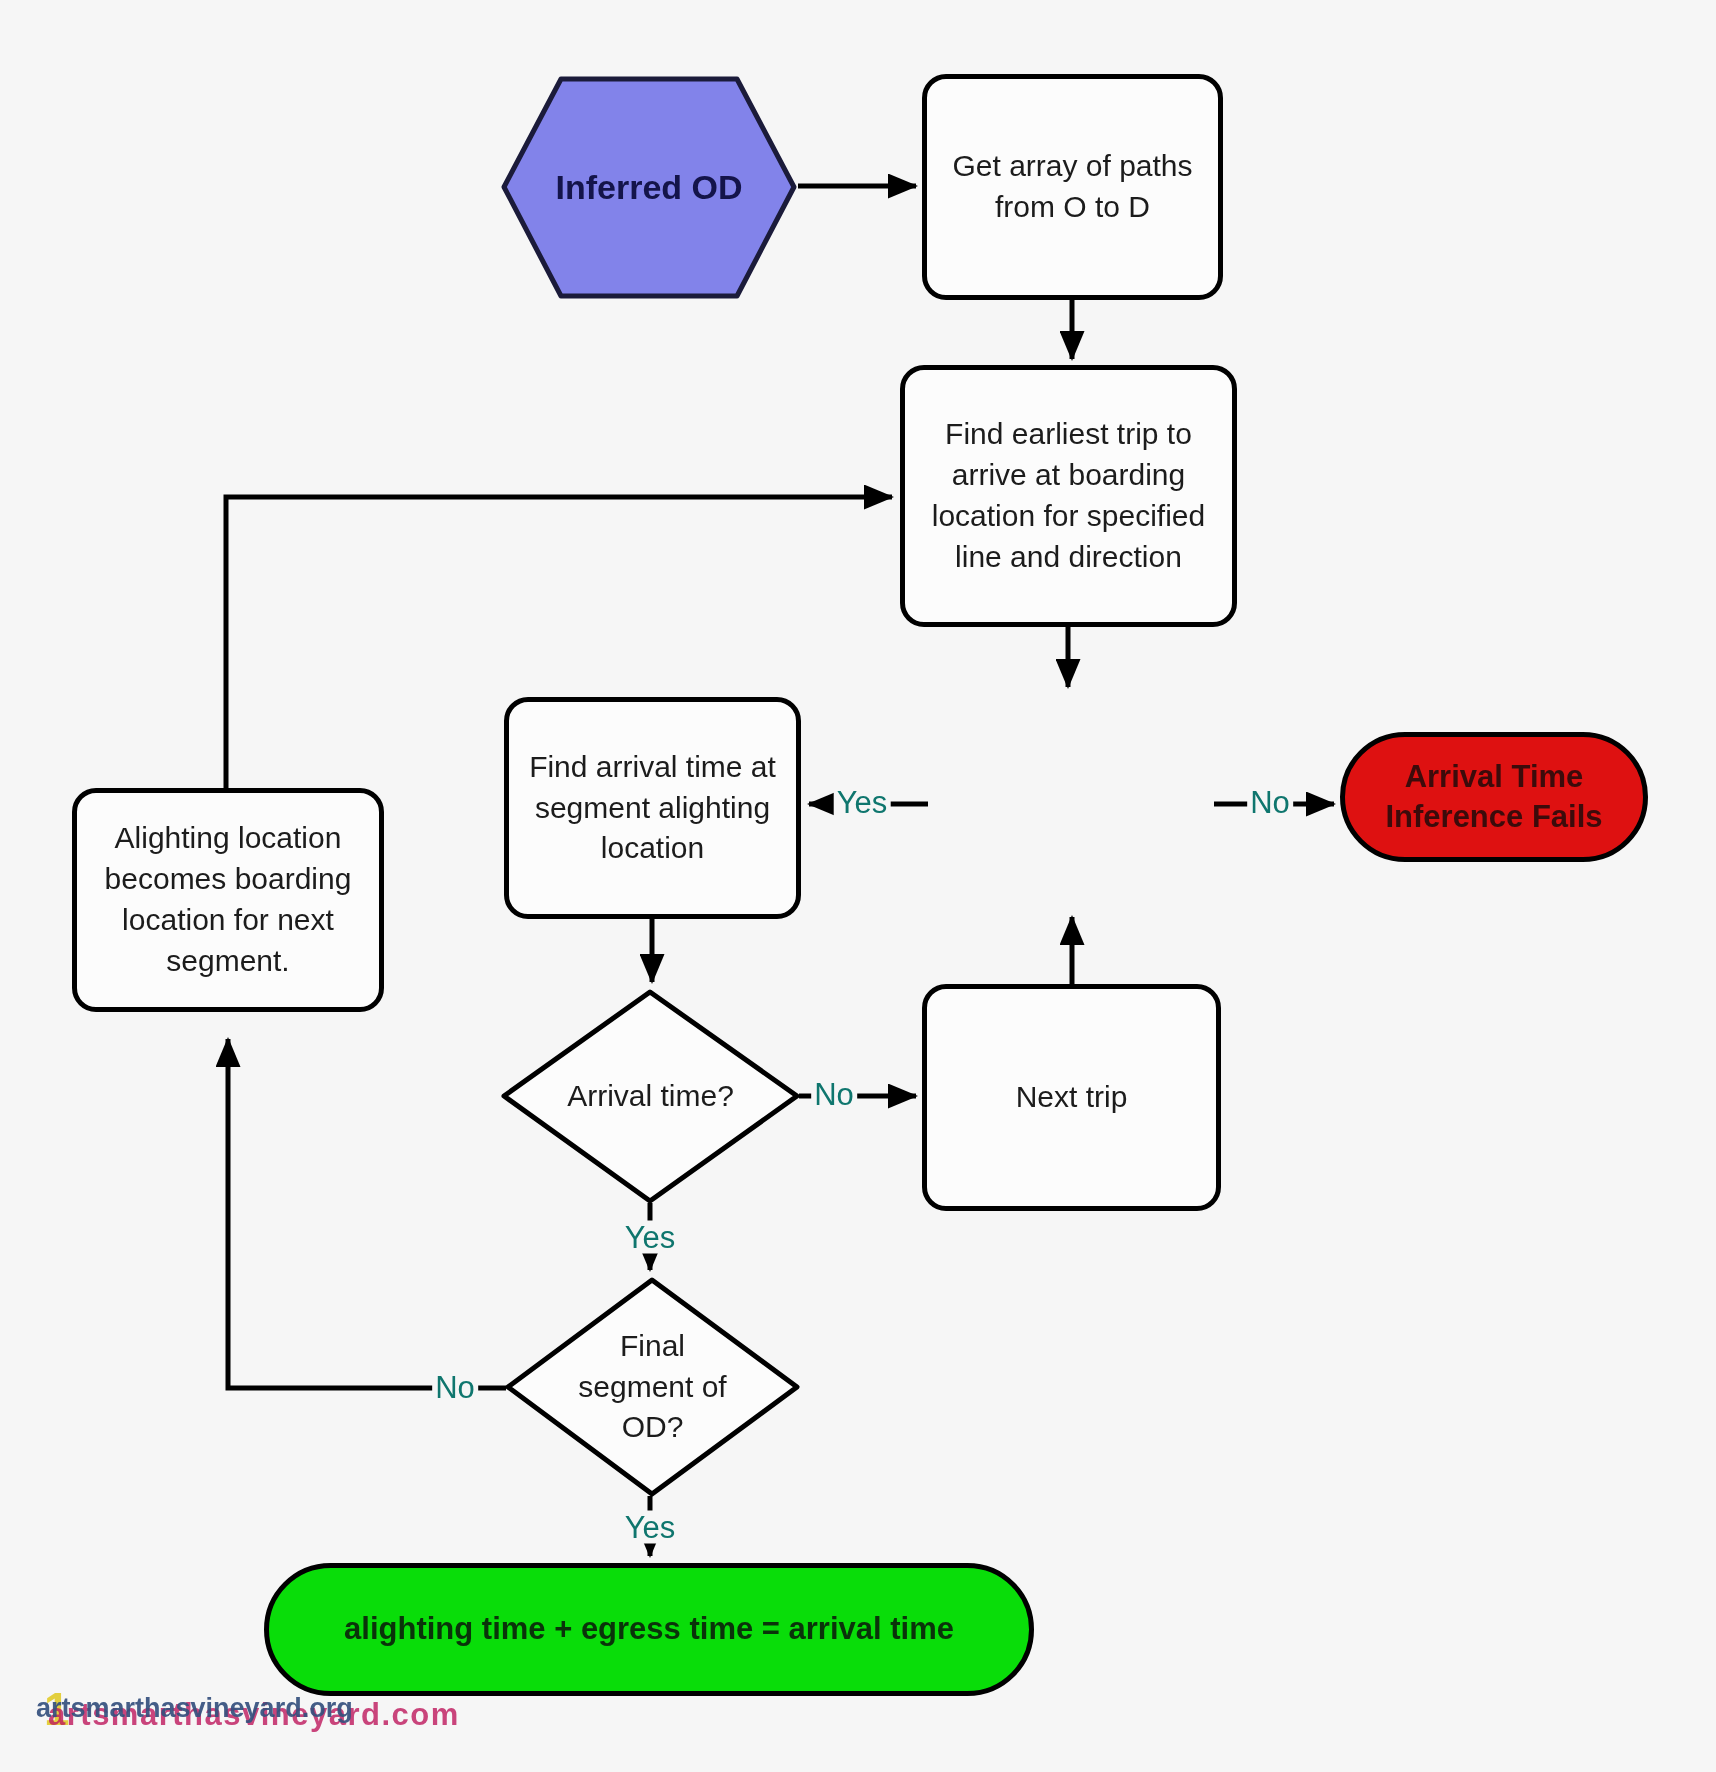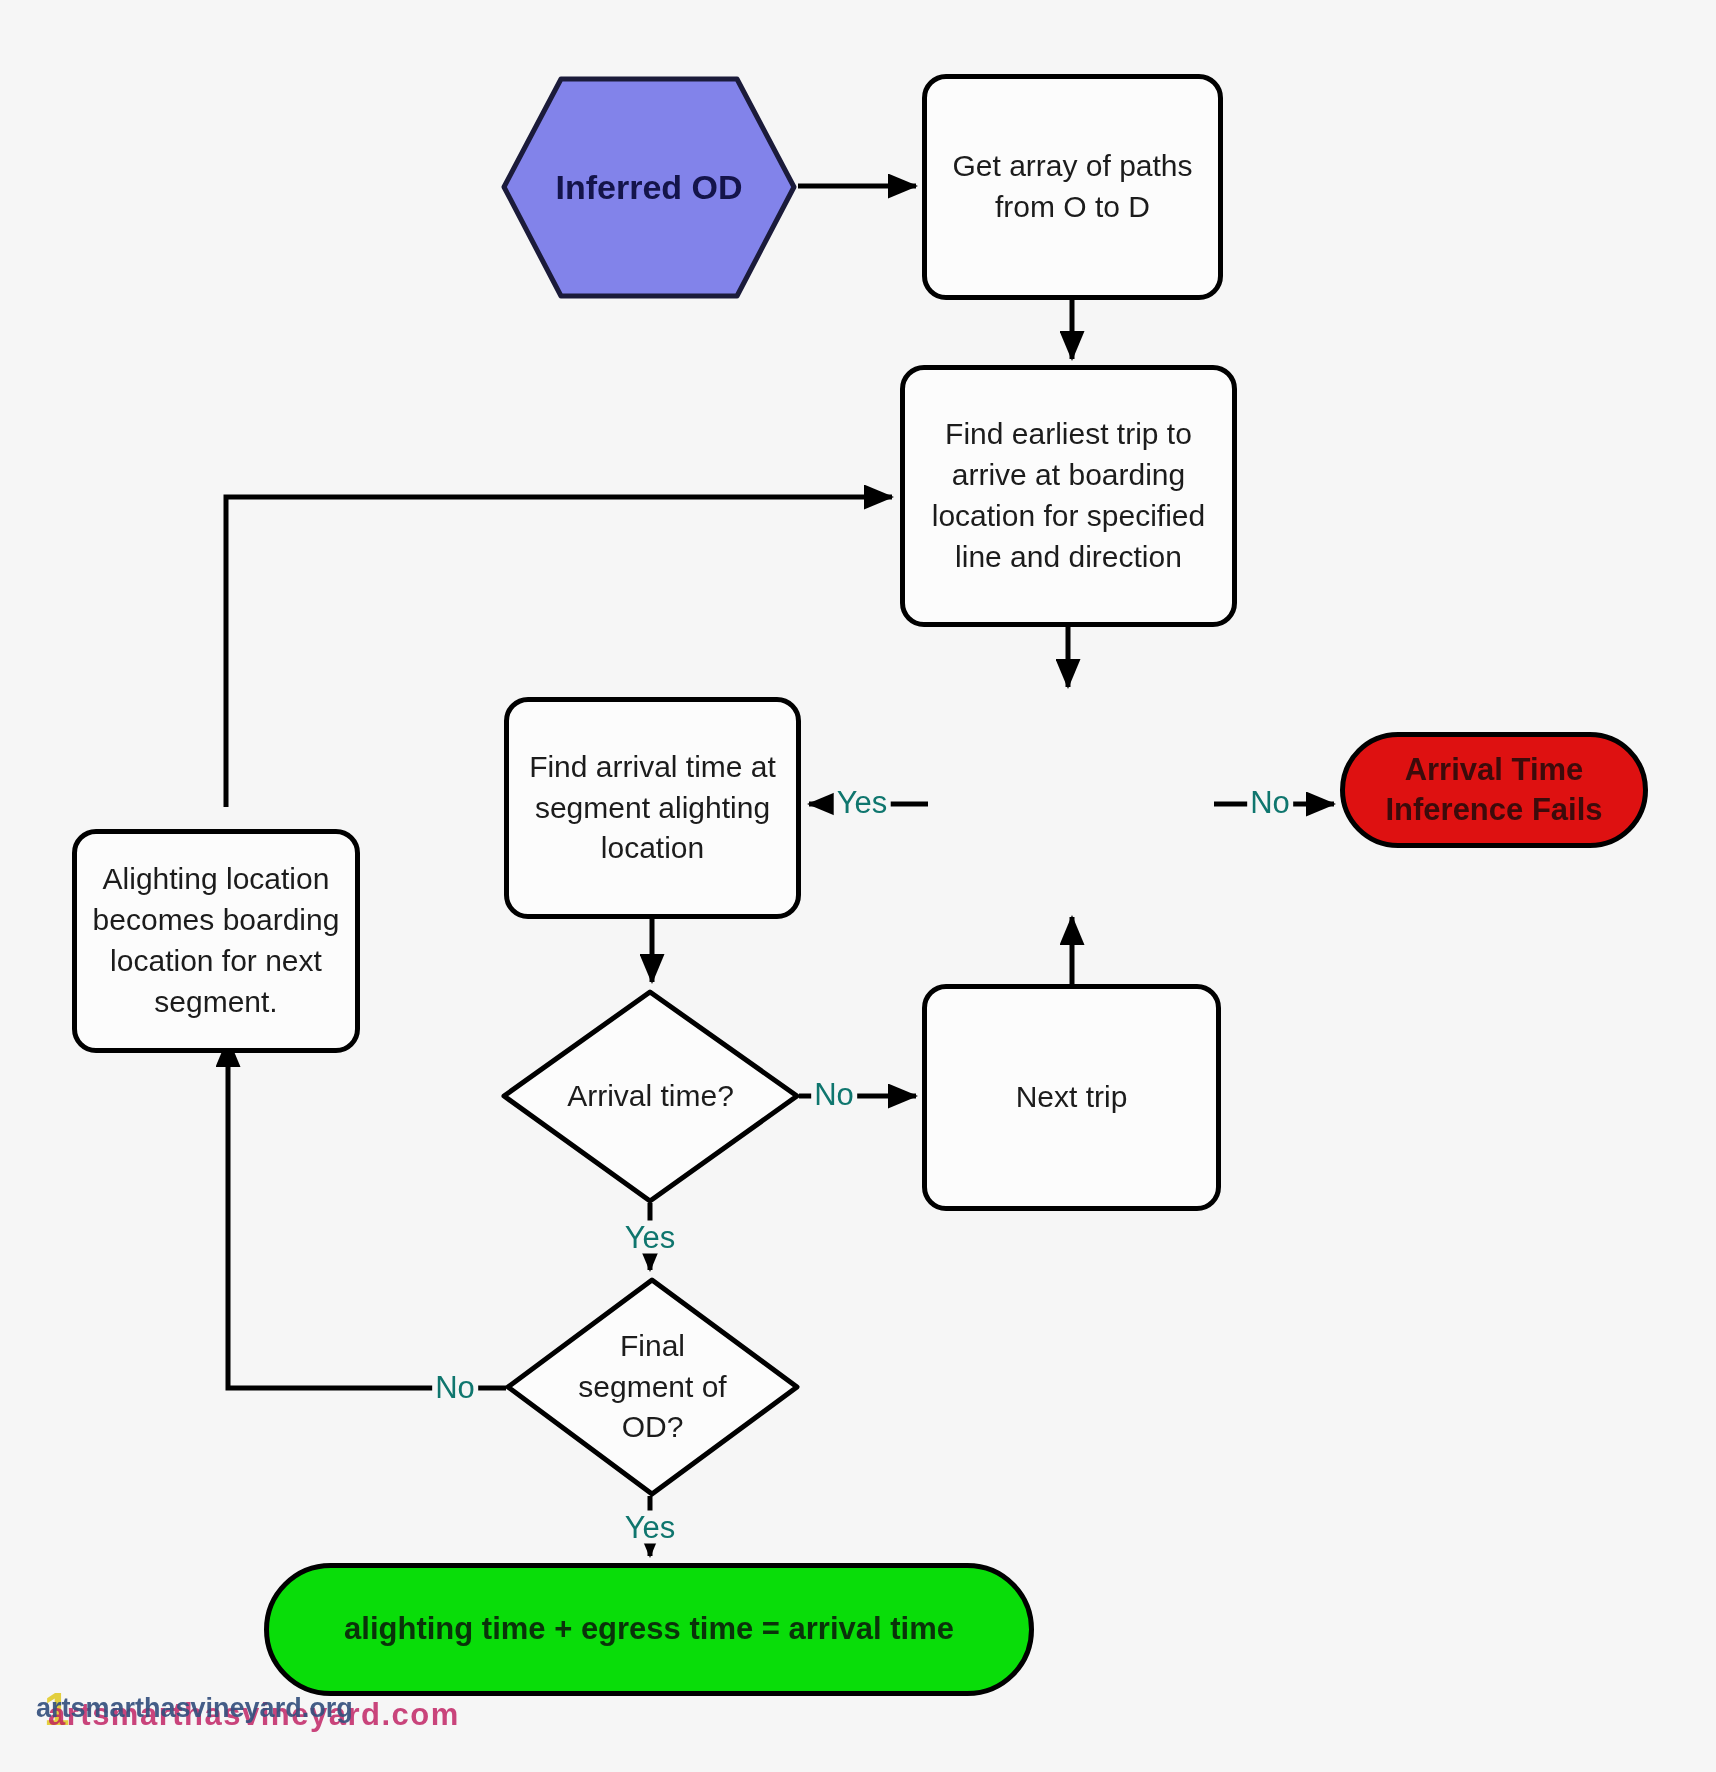--- a/index.html
+++ b/index.html
@@ -74,21 +74,21 @@
 
   <div class="node process" style="left: 922px; top: 74px; width: 301px; height: 226px; background-color: rgb(252, 252, 252);">
     <div class="nlabel" style="width:270px;">Get array of paths from O to D</div>
   </div>
 
   <div class="node process" style="left: 900px; top: 365px; width: 337px; height: 262px; background-color: rgb(252, 252, 252);">
     <div class="nlabel" style="width:325px;">Find earliest trip to arrive at boarding location for specified line and direction</div>
   </div>
 
 
-  <div class="node stadium" style="left: 1340px; top: 732px; width: 308px; height: 116px; border-radius: 74px; background-color: rgb(222, 17, 17);">
+  <div class="node stadium" style="left: 1340px; top: 732px; width: 308px; height: 130px; border-radius: 74px; background-color: rgb(222, 17, 17);">
     <div class="nlabel fail-label" style="color: rgb(60, 11, 11);">Arrival Time Inference Fails</div>
   </div>
 
   <div class="node process" style="left: 504px; top: 697px; width: 297px; height: 222px; background-color: rgb(252, 252, 252);">
     <div class="nlabel" style="width:285px;">Find arrival time at segment alighting location</div>
   </div>
 
   <div class="node" style="left:500px;top:988px;width:301px;height:217px;">
     <svg class="shape-svg" viewBox="0 0 301 217" preserveAspectRatio="none">
       <polygon class="shape-outline" points="150,4 297,108 150,213 4,108" style="fill: rgb(252, 252, 252);"></polygon>
@@ -100,21 +100,21 @@
     <div class="nlabel">Next trip</div>
   </div>
 
   <div class="node" style="left:504px;top:1276px;width:297px;height:222px;">
     <svg class="shape-svg" viewBox="0 0 297 222" preserveAspectRatio="none">
       <polygon class="shape-outline" points="148,4 293,111 148,218 4,111" style="fill: rgb(252, 252, 252);"></polygon>
     </svg>
     <div class="nlabel" style="width:180px;">Final segment of OD?</div>
   </div>
 
-  <div class="node process" style="left: 72px; top: 829px; width: 288px; height: 224px; background-color: rgb(252, 252, 252);">
+  <div class="node process" style="left: 72px; top: 788px; width: 312px; height: 224px; background-color: rgb(252, 252, 252);">
     <div class="nlabel" style="width:296px;">Alighting location becomes boarding location for next segment.</div>
   </div>
 
   <div class="node stadium" style="left: 264px; top: 1563px; width: 770px; height: 133px; border-radius: 67px; background-color: rgb(9, 221, 9);">
     <div class="nlabel formula-label" style="color: rgb(10, 51, 10);">alighting time + egress time = arrival time</div>
   </div>
 
   <span class="edge-label" style="left:862px;top:802px;">Yes</span>
   <span class="edge-label" style="left:1270px;top:802px;">No</span>
   <span class="edge-label" style="left:834px;top:1094px;">No</span>

